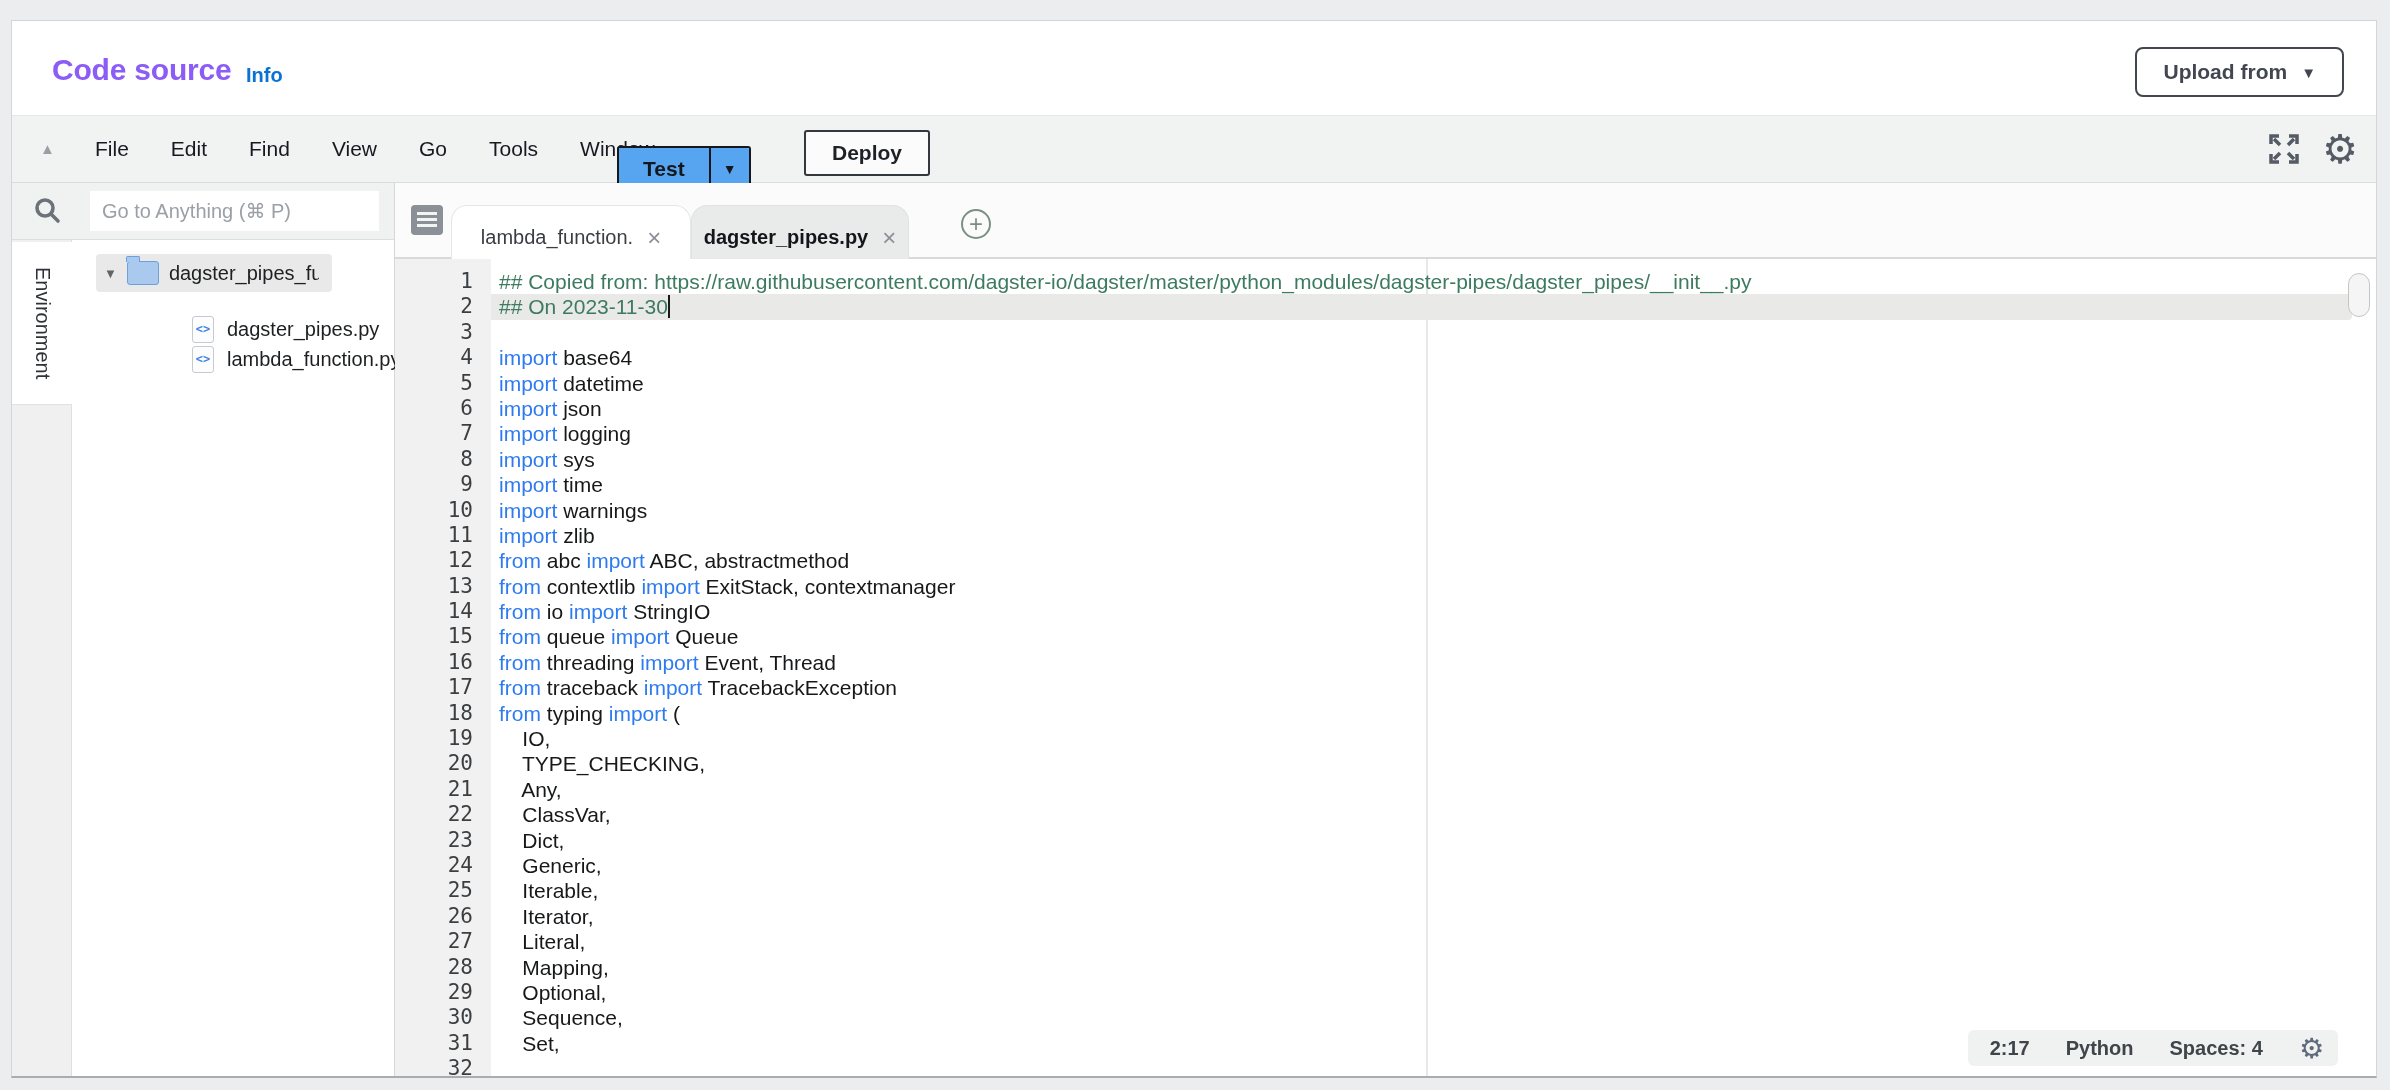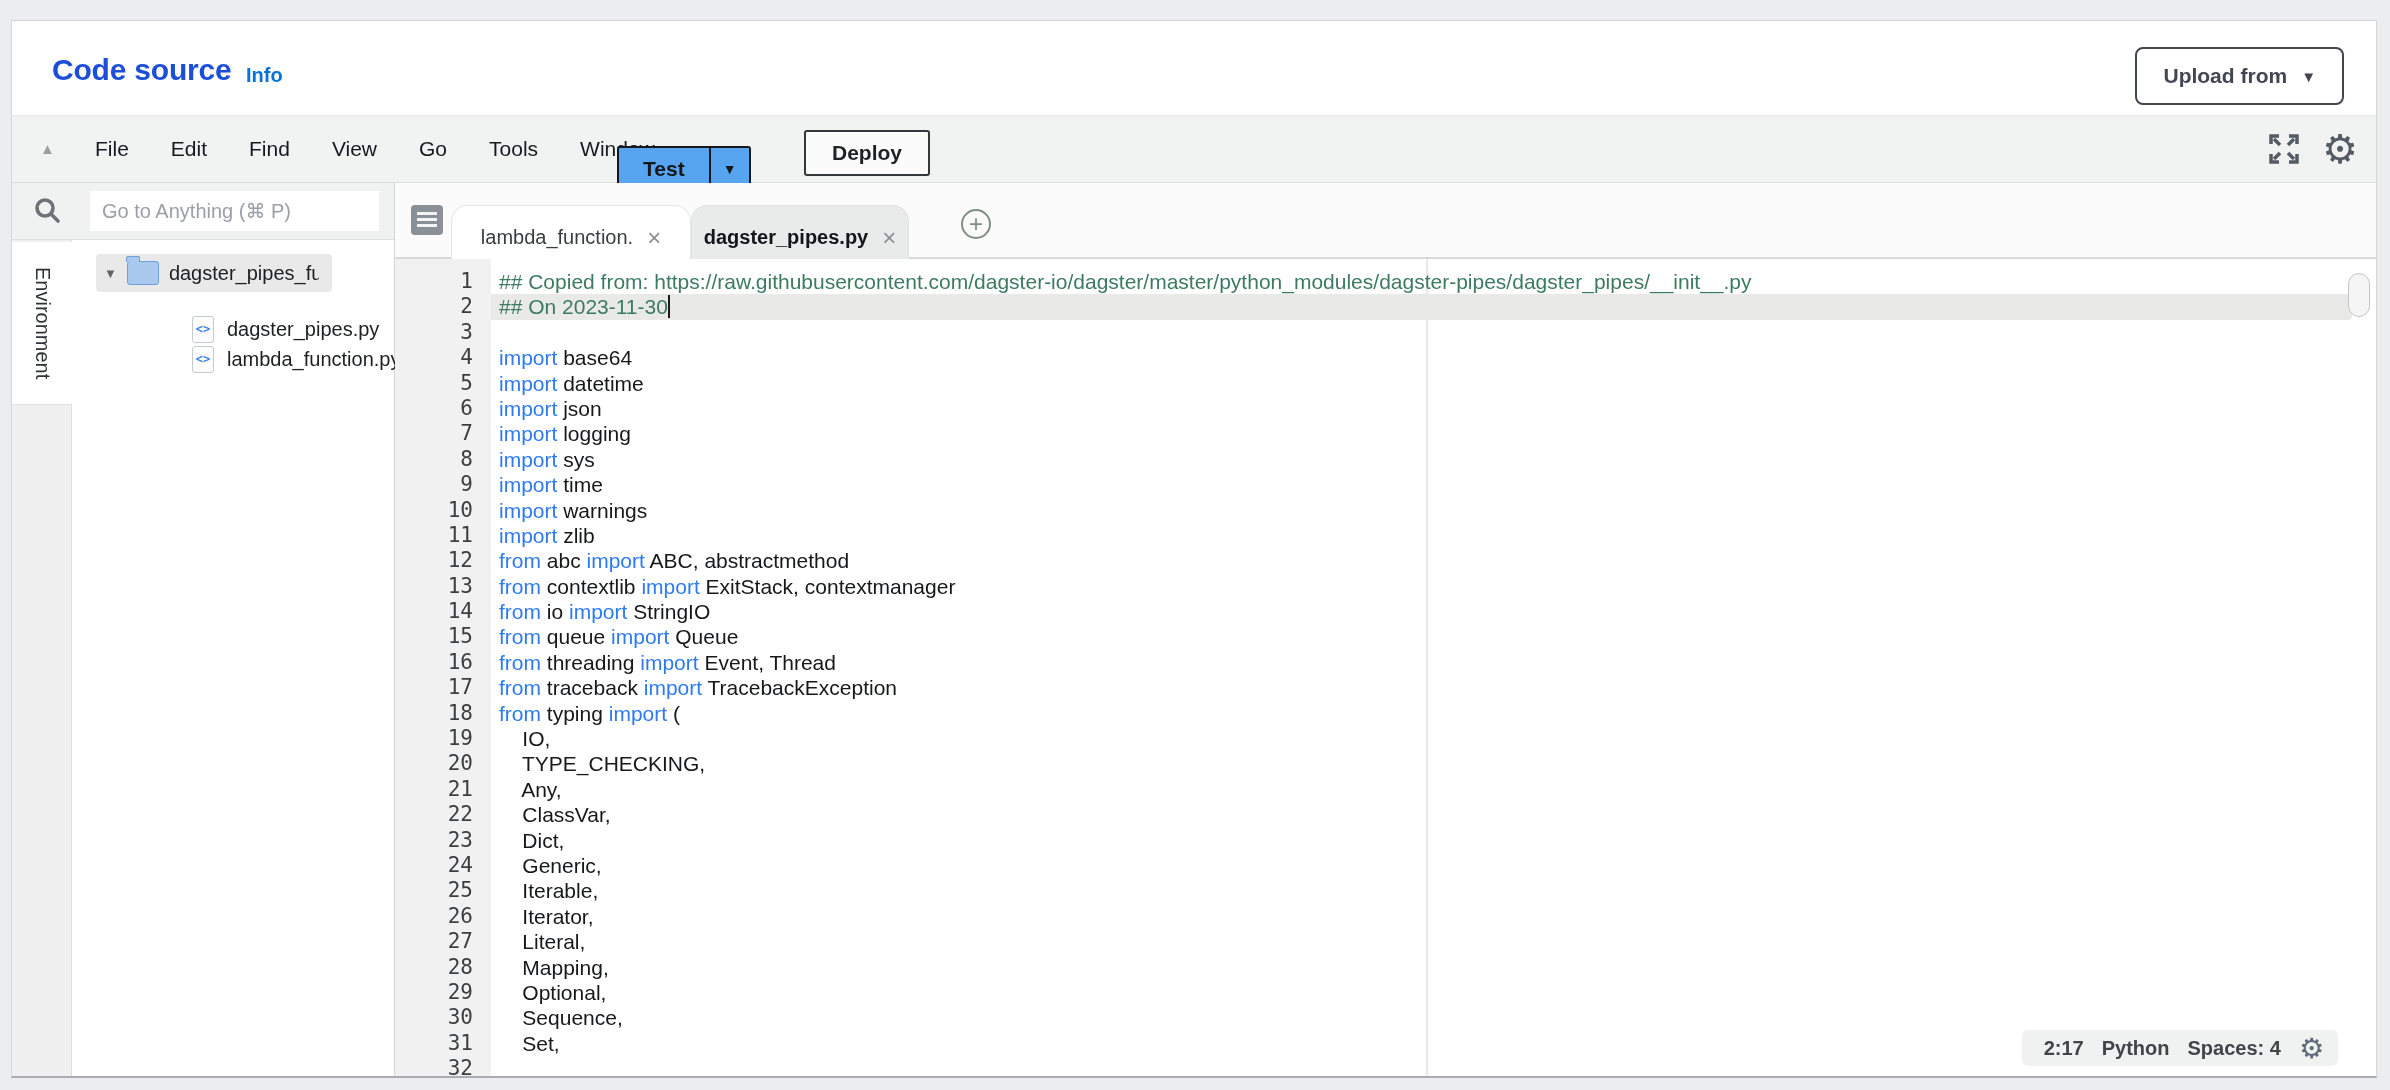--- a/index.html
+++ b/index.html
@@ -8,24 +8,24 @@
     background:#ebedee;font-family:"Liberation Sans",sans-serif;
     -webkit-font-smoothing:antialiased;
   }
   .panel{
     position:absolute;left:11px;top:20px;width:2366px;height:1058px;
     background:#fff;border:1px solid #d3d6d8;border-bottom:2px solid #a9adb1;
     box-sizing:border-box;
   }
   
   .header{position:absolute;left:0;top:0;right:0;height:94px;background:#fff;}
-  .page-title{position:absolute;left:40px;top:32px;font-size:30px;font-weight:bold;color:#1d4ed8;letter-spacing:-0.2px;}
+  .page-title{position:absolute;left:40px;top:32px;font-size:30px;font-weight:bold;color:#8b5cf6;letter-spacing:-0.2px;}
   .info-link{position:absolute;left:234px;top:43px;font-size:20px;font-weight:bold;color:#0972d3;cursor:pointer;}
   .upload-btn{
-    position:absolute;right:32px;top:26px;height:58px;padding:0 26px;
+    position:absolute;right:32px;top:26px;height:50px;padding:0 26px;
     border:2px solid #424650;border-radius:8px;background:#fff;
     display:flex;align-items:center;gap:14px;cursor:pointer;
     font-size:21px;font-weight:bold;color:#424650;box-sizing:border-box;
   }
   .caret-down{font-size:15px;line-height:1;}
   
   .menubar{
     position:absolute;left:0;top:94px;right:0;height:68px;background:#f1f2f2;
     border-top:1px solid #e6e7e8;border-bottom:1px solid #dadcdd;box-sizing:border-box;
   }
@@ -115,21 +115,21 @@
   .cl{height:25.4px;line-height:25.4px;white-space:pre;font-family:Liberation Sans, sans-serif;font-size:21px;position:relative;}
   .tok-c{color:#3d7b60;}
   .tok-k{color:#2e7bf0;}
   .tok-t{color:#17181a;}
   .cursor{display:inline-block;width:2.5px;height:23px;background:#1a1a1a;vertical-align:-4px;}
   .scrollbar{position:absolute;right:4px;top:8px;width:24px;bottom:8px;}
   .scroll-thumb{position:absolute;left:0;top:6px;width:22px;height:44px;border-radius:11px;background:#f5f5f5;border:1px solid #c3c6c9;box-sizing:border-box;cursor:grab;}
   
   .statusbar{
     position:absolute;right:38px;bottom:10px;height:36px;border-radius:6px;background:#f0f1f1;
-    display:flex;align-items:center;gap:18px;padding:0 14px 0 22px;
+    display:flex;align-items:center;gap:36px;padding:0 14px 0 22px;
   }
   .sb-item{font-size:20px;font-weight:bold;color:#3f4549;cursor:pointer;}
   .sb-gear{font-size:28px;color:#5f6b7a;}
 </style>
 </head>
 <body>
 
 <div class="panel">
 
   <div class="header">

